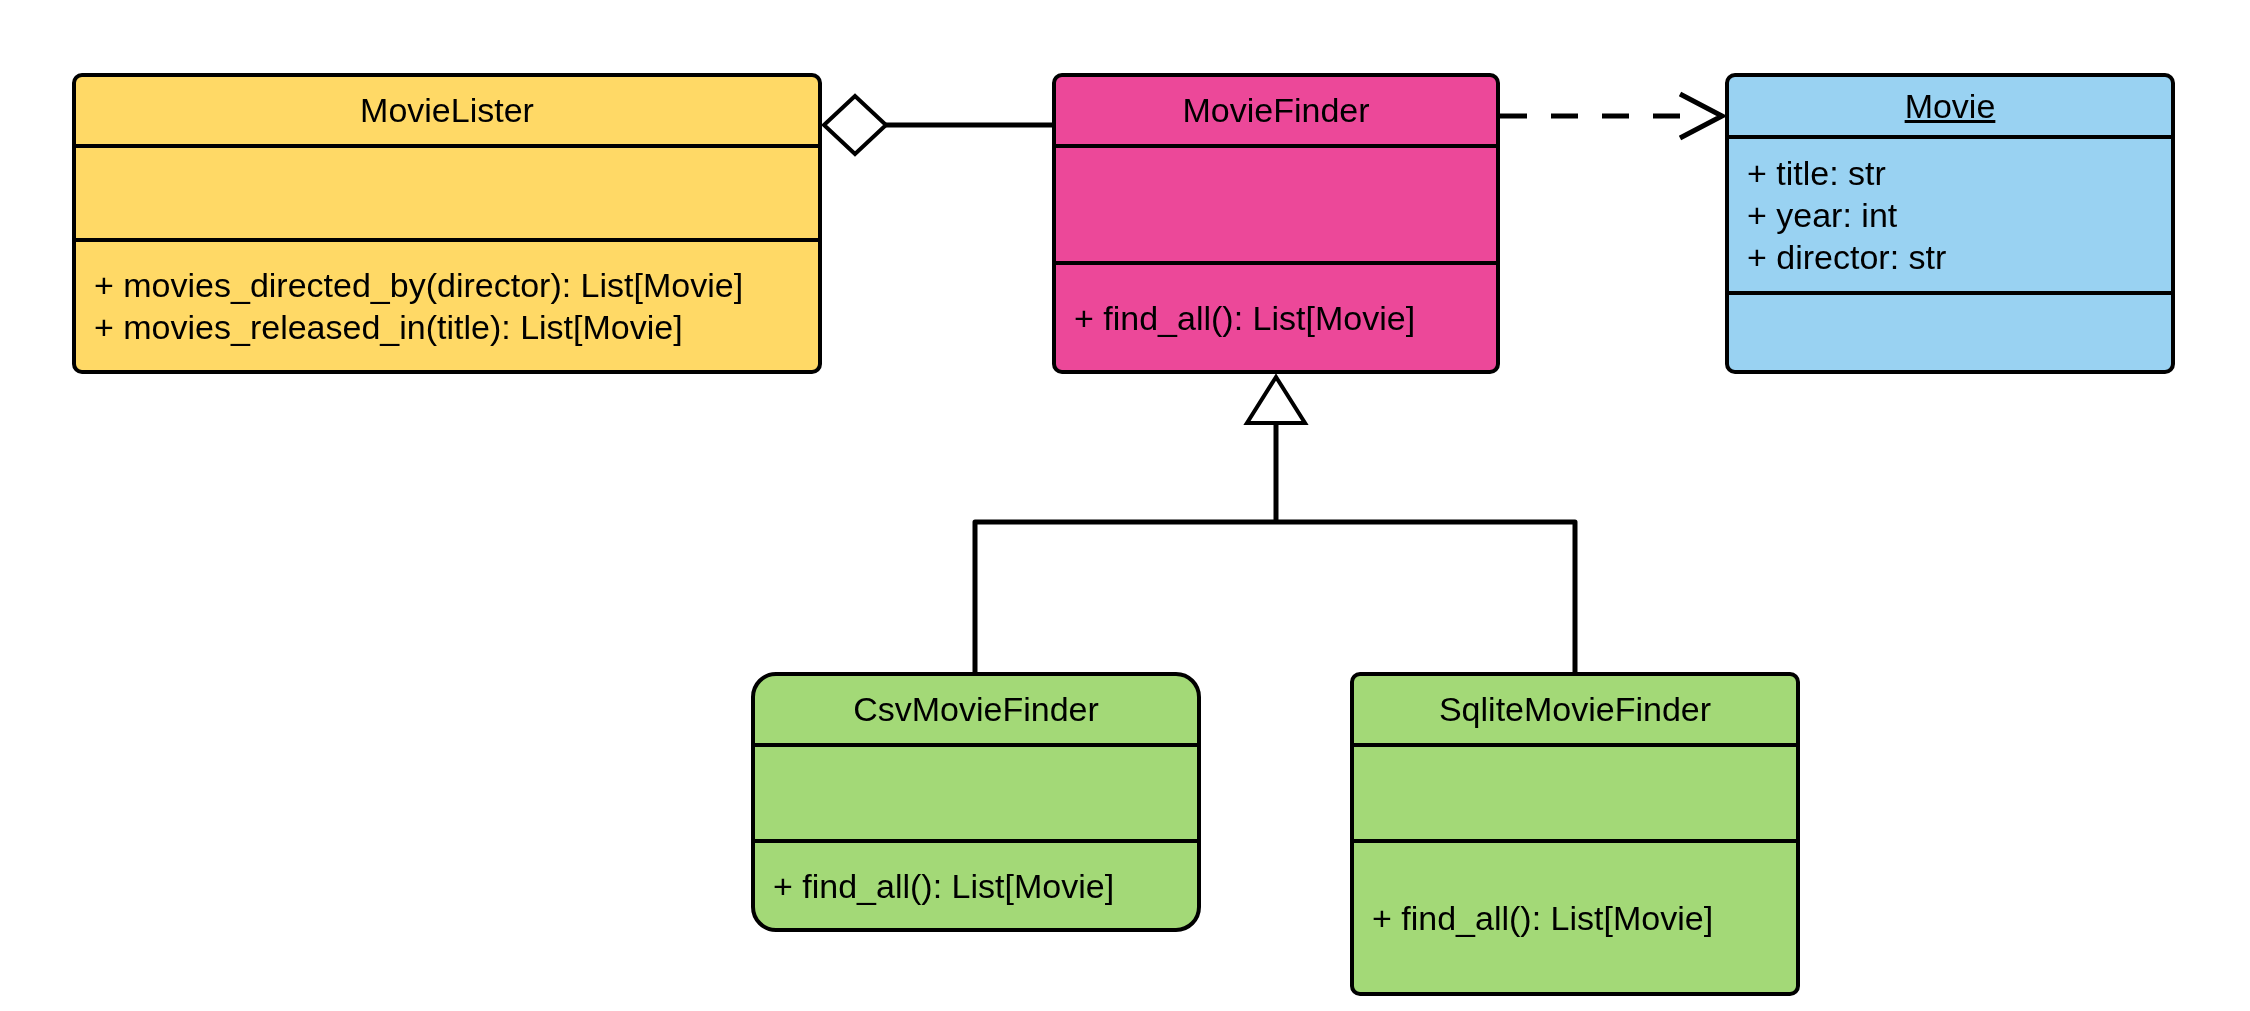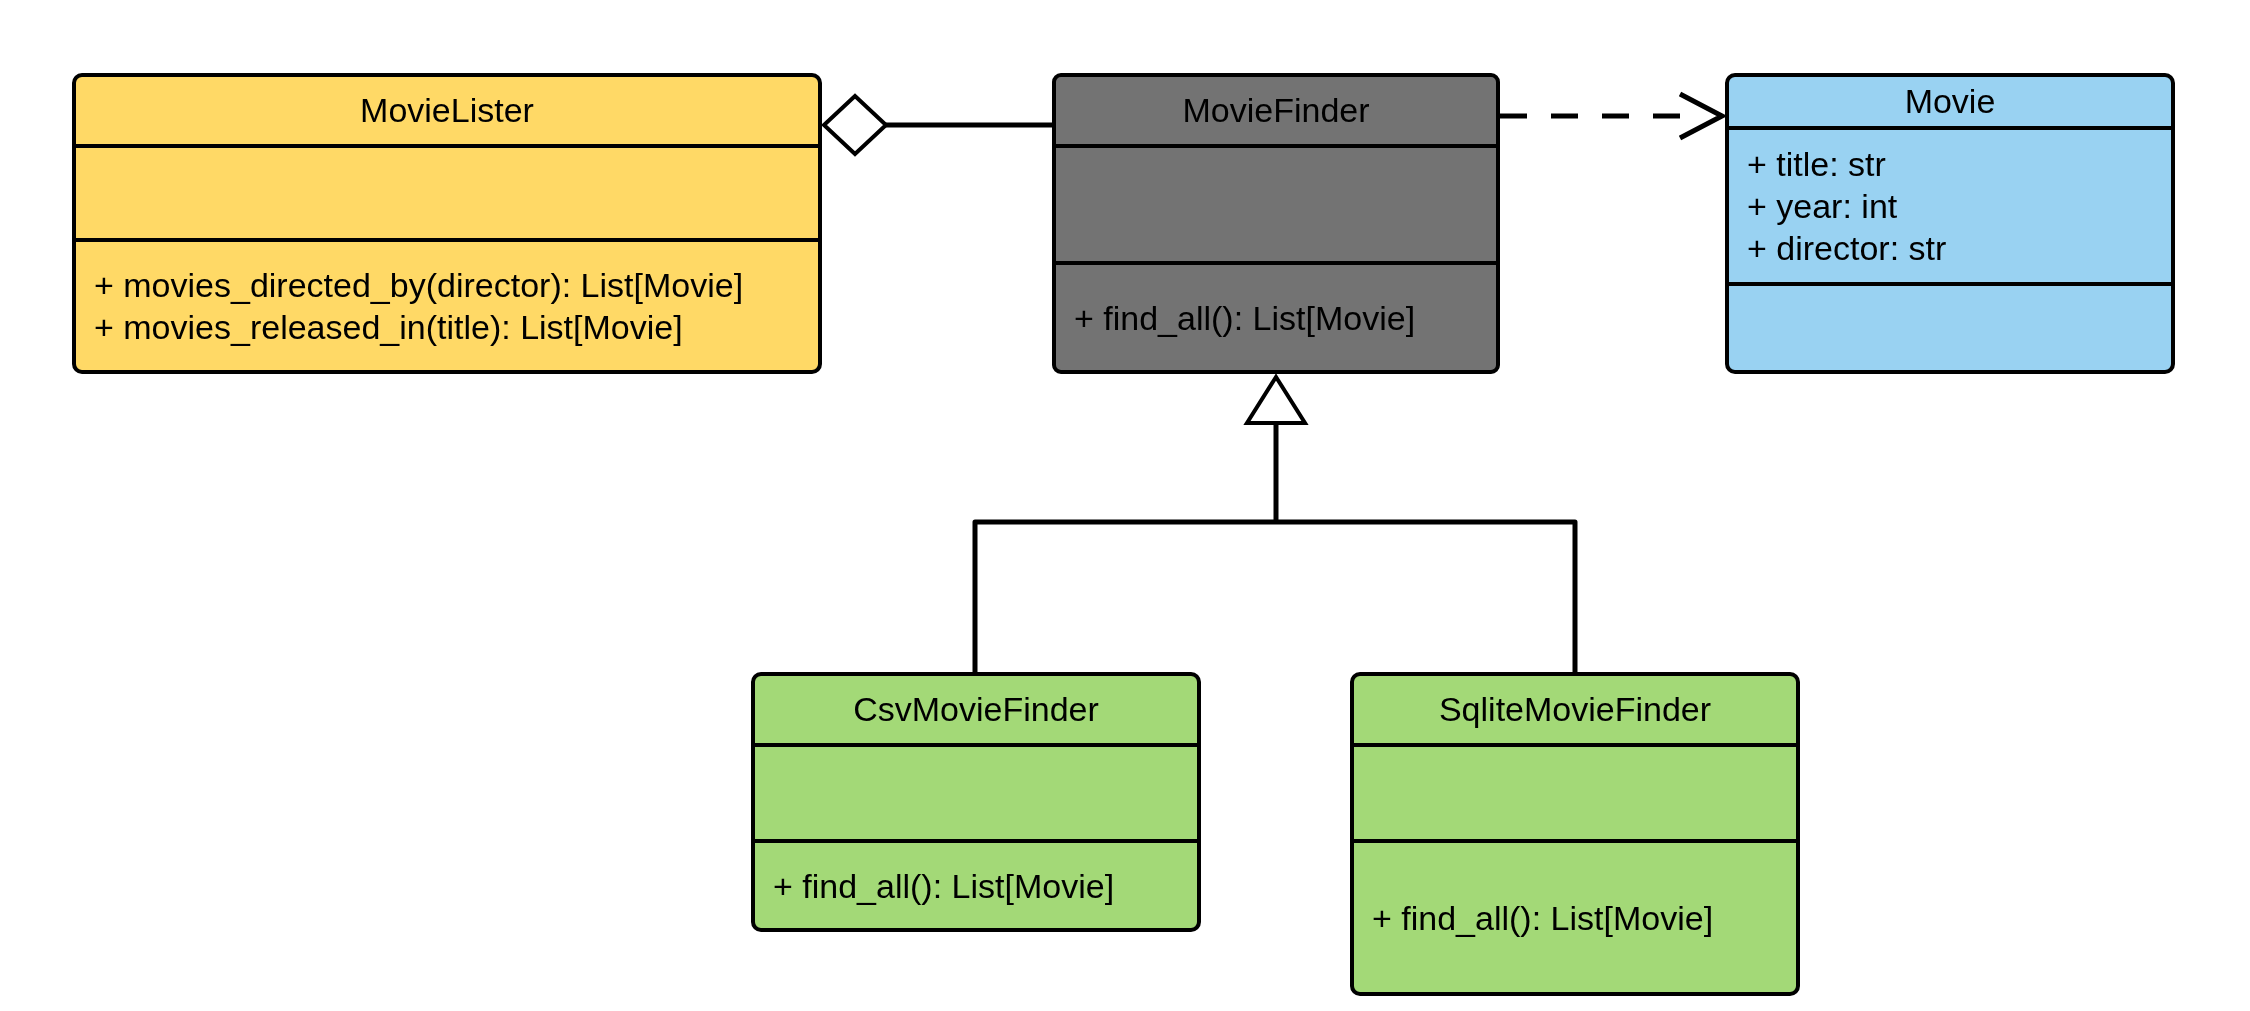--- a/index.html
+++ b/index.html
@@ -65,21 +65,21 @@
   .box-moviefinder   { left: 1052px; top: 73px;  width: 448px; height: 301px; }
   .box-movie         { left: 1725px; top: 73px;  width: 450px; height: 301px; }
   .box-csv           { left: 751px;  top: 672px; width: 450px; height: 260px; }
   .box-sqlite        { left: 1350px; top: 672px; width: 450px; height: 324px; }
 
   
   .box-movielister .title-compartment { height: 67px; }
   .box-movielister .attrs             { height: 94px; }
   .box-moviefinder .title-compartment { height: 67px; }
   .box-moviefinder .attrs             { height: 117px; }
-  .box-movie .title-compartment       { height: 49px; }
+  .box-movie .title-compartment       { height: 58px; text-decoration: underline; }
   .box-movie .attrs                   { height: 156px; }
   .box-csv .title-compartment,
   .box-sqlite .title-compartment      { height: 67px; }
   .box-csv .attrs,
   .box-sqlite .attrs                  { height: 96px; }
 </style>
 </head>
 <body>
 
 <div class="canvas">
@@ -107,21 +107,21 @@
     <div class="compartment title-compartment">MovieLister</div>
     <div class="compartment divided attrs"></div>
     <div class="compartment divided grow">
       <div class="members">
         <div class="member-line">+ movies_directed_by(director): List[Movie]</div>
         <div class="member-line">+ movies_released_in(title): List[Movie]</div>
       </div>
     </div>
   </div>
 
-  <div class="uml-class box-moviefinder" style="background-color: #737373; border-radius: 9px;">
+  <div class="uml-class box-moviefinder" style="background-color: #ec4899;">
     <div class="compartment title-compartment">MovieFinder</div>
     <div class="compartment divided attrs"></div>
     <div class="compartment divided grow">
       <div class="members">
         <div class="member-line">+ find_all(): List[Movie]</div>
       </div>
     </div>
   </div>
 
   <div class="uml-class box-movie" style="background-color: rgb(153, 210, 242);">
@@ -129,21 +129,21 @@
     <div class="compartment divided attrs">
       <div class="members">
         <div class="member-line">+ title: str</div>
         <div class="member-line">+ year: int</div>
         <div class="member-line">+ director: str</div>
       </div>
     </div>
     <div class="compartment divided grow"></div>
   </div>
 
-  <div class="uml-class box-csv" style="background-color: rgb(163, 217, 119);">
+  <div class="uml-class box-csv" style="background-color: rgb(163, 217, 119); border-radius: 25px;">
     <div class="compartment title-compartment">CsvMovieFinder</div>
     <div class="compartment divided attrs"></div>
     <div class="compartment divided grow">
       <div class="members">
         <div class="member-line">+ find_all(): List[Movie]</div>
       </div>
     </div>
   </div>
 
   <div class="uml-class box-sqlite" style="background-color: rgb(163, 217, 119);">

